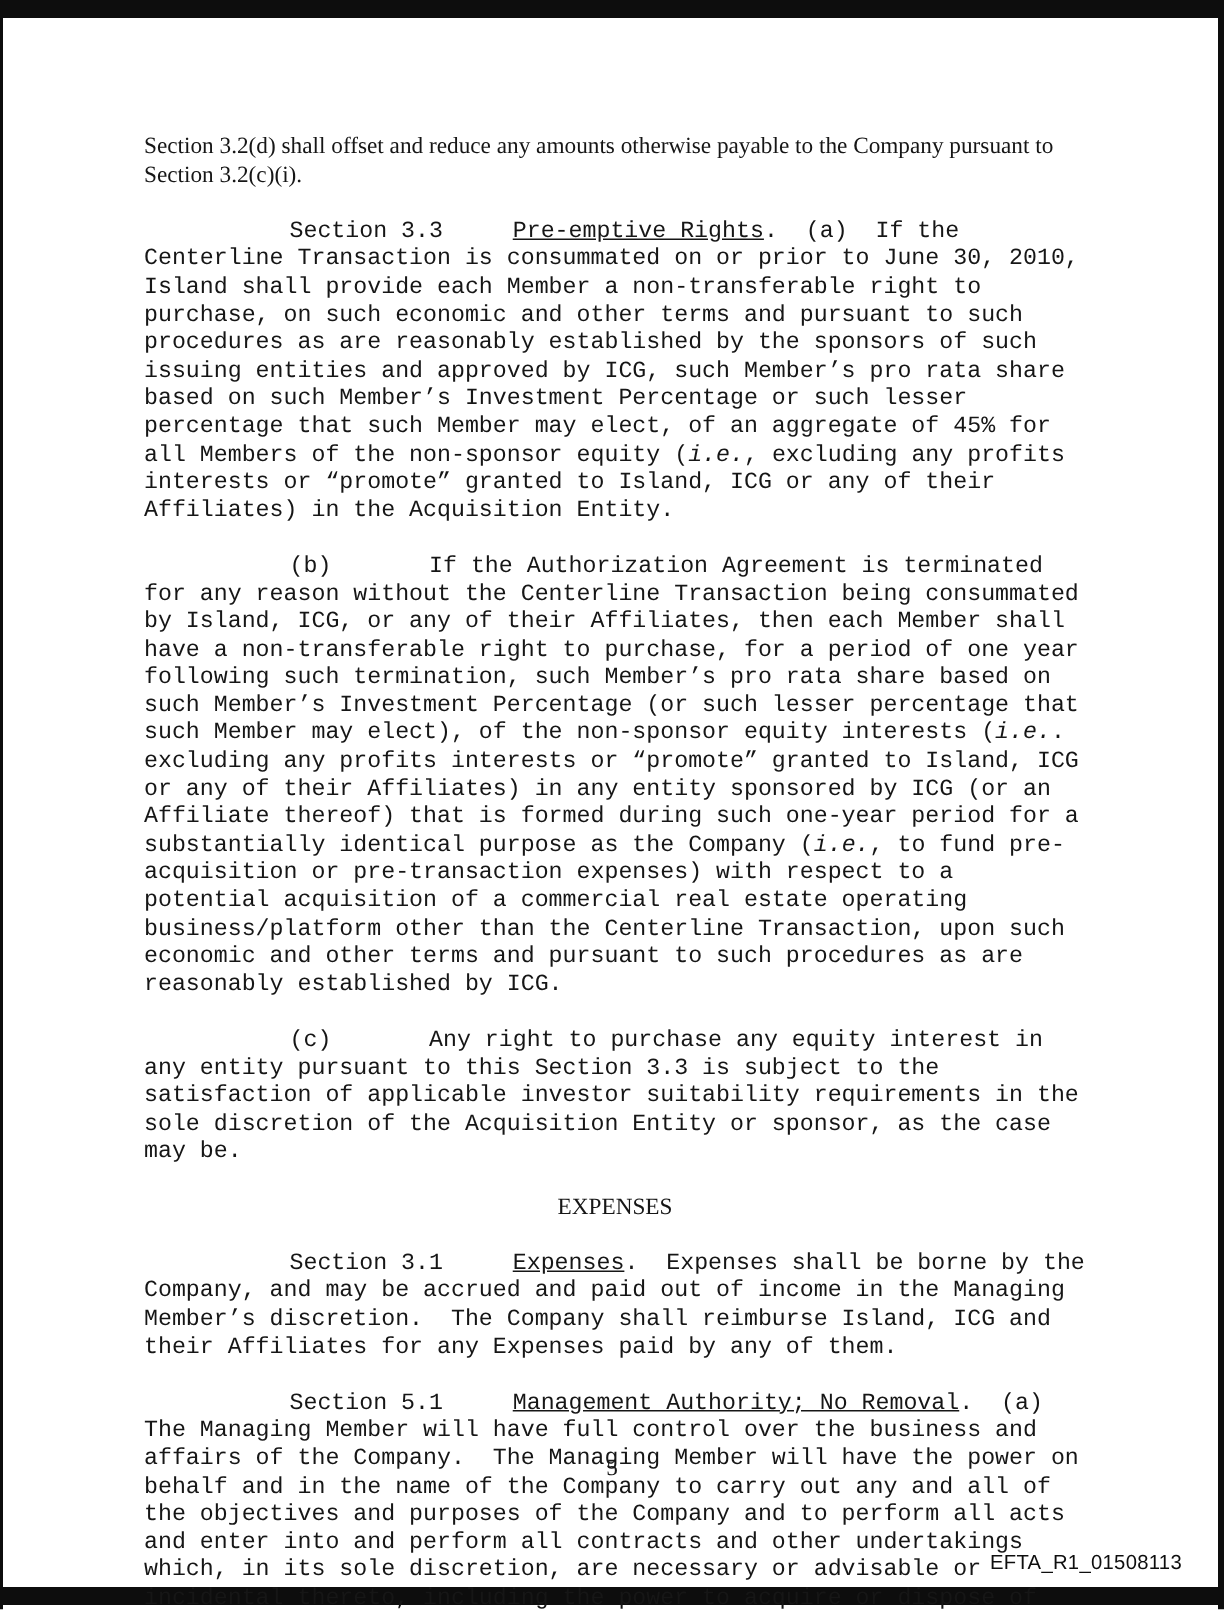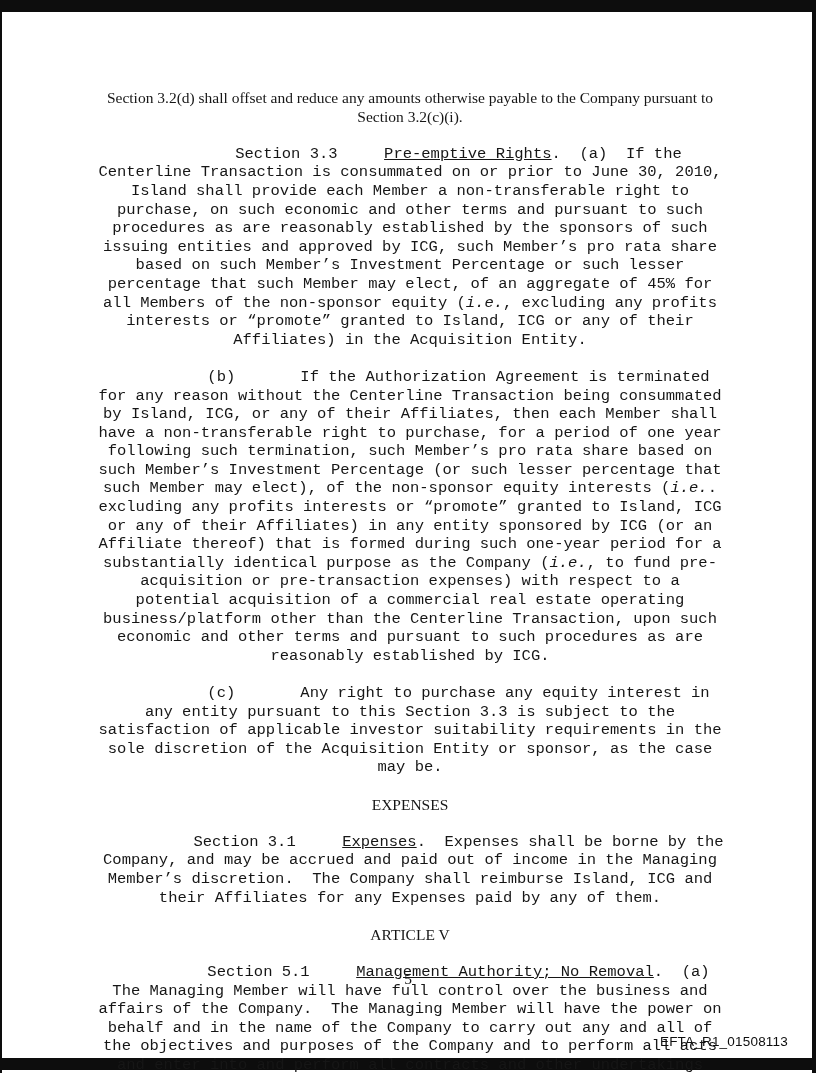--- a/index.html
+++ b/index.html
@@ -20,21 +20,21 @@
   .bar-right  { right: 0; top: 0; width: 4px; height: 100%; }
 
   .doc-content {
     position: absolute;
     left: 96px;
     top: 89px;
     width: 628px;
     font-size: 15.5px;
     line-height: 18.6px;
   }
-  p.block { margin: 0 0 18.6px 0; white-space: pre-wrap; text-align: center; }
+  p.block { margin: 0 0 18.6px 0; white-space: pre-wrap; }
   p.indent { text-indent: 97px; font-family: Liberation Mono, monospace; }
   p.noindent { text-indent: 0; }
   p.center { text-align: center; text-indent: 0; }
   .u { text-decoration: underline; }
   .i { font-style: italic; }
 
   .page-number {
     position: absolute;
     top: 970px;
     left: 0;
@@ -61,18 +61,17 @@
 <div class="scan-bar bar-left"></div>
 <div class="scan-bar bar-right"></div>
 
 <div class="doc-content">
     <p class="block noindent"><span>Section 3.2(d) shall offset and reduce any amounts otherwise payable to the Company pursuant to Section 3.2(c)(i).</span></p>
     <p class="block indent"><span>Section 3.3     </span><span class="u">Pre-emptive Rights</span><span>.  (a)  If the Centerline Transaction is consummated on or prior to June 30, 2010, Island shall provide each Member a non-transferable right to purchase, on such economic and other terms and pursuant to such procedures as are reasonably established by the sponsors of such issuing entities and approved by ICG, such Member’s pro rata share based on such Member’s Investment Percentage or such lesser percentage that such Member may elect, of an aggregate of 45% for all Members of the non-sponsor equity (</span><span class="i">i.e.</span><span>, excluding any profits interests or “promote” granted to Island, ICG or any of their Affiliates) in the Acquisition Entity.</span></p>
     <p class="block indent"><span>(b)       If the Authorization Agreement is terminated for any reason without the Centerline Transaction being consummated by Island, ICG, or any of their Affiliates, then each Member shall have a non-transferable right to purchase, for a period of one year following such termination, such Member’s pro rata share based on such Member’s Investment Percentage (or such lesser percentage that such Member may elect), of the non-sponsor equity interests (</span><span class="i">i.e.</span><span>. excluding any profits interests or “promote” granted to Island, ICG or any of their Affiliates) in any entity sponsored by ICG (or an Affiliate thereof) that is formed during such one-year period for a substantially identical purpose as the Company (</span><span class="i">i.e.</span><span>, to fund pre-acquisition or pre-transaction expenses) with respect to a potential acquisition of a commercial real estate operating business/platform other than the Centerline Transaction, upon such economic and other terms and pursuant to such procedures as are reasonably established by ICG.</span></p>
     <p class="block indent"><span>(c)       Any right to purchase any equity interest in any entity pursuant to this Section 3.3 is subject to the satisfaction of applicable investor suitability requirements in the sole discretion of the Acquisition Entity or sponsor, as the case may be.</span></p>
     <p class="block center"><span>EXPENSES</span></p>
     <p class="block indent"><span>Section 3.1     </span><span class="u">Expenses</span><span>.  Expenses shall be borne by the Company, and may be accrued and paid out of income in the Managing Member’s discretion.  The Company shall reimburse Island, ICG and their Affiliates for any Expenses paid by any of them.</span></p>
-    <p class="block center"><span>ARTICLE V</span></p>
     <p class="block indent"><span>Section 5.1     </span><span class="u">Management Authority; No Removal</span><span>.  (a)  The Managing Member will have full control over the business and affairs of the Company.  The Managing Member will have the power on behalf and in the name of the Company to carry out any and all of the objectives and purposes of the Company and to perform all acts and enter into and perform all contracts and other undertakings which, in its sole discretion, are necessary or advisable or incidental thereto, including the power to acquire or dispose of any security.  The Company, and the Managing Member on behalf of the Company, may enter into and perform any agreements</span></p>
   </div>
 
 <div class="page-number">5</div>
 <div class="bates-number">EFTA_R1_01508113</div>
 
 </body></html>

